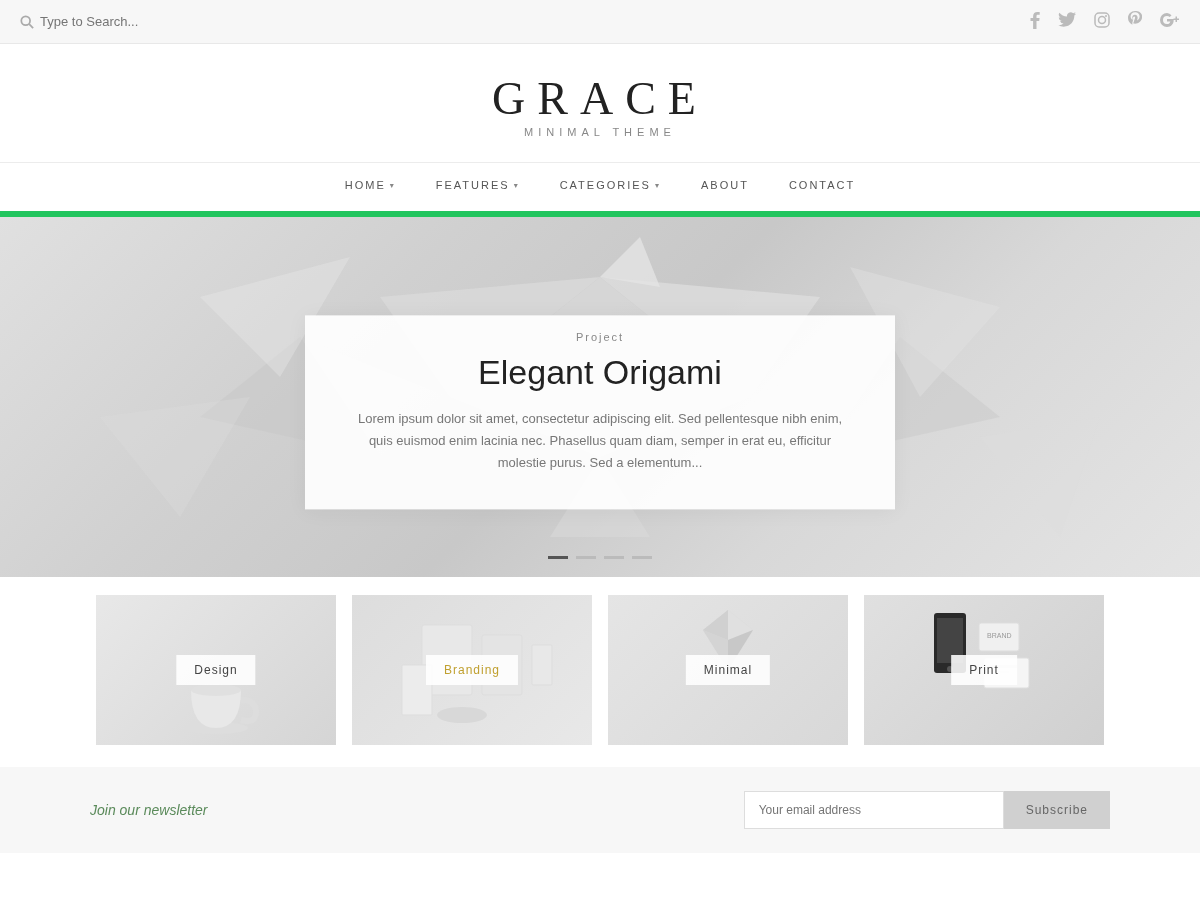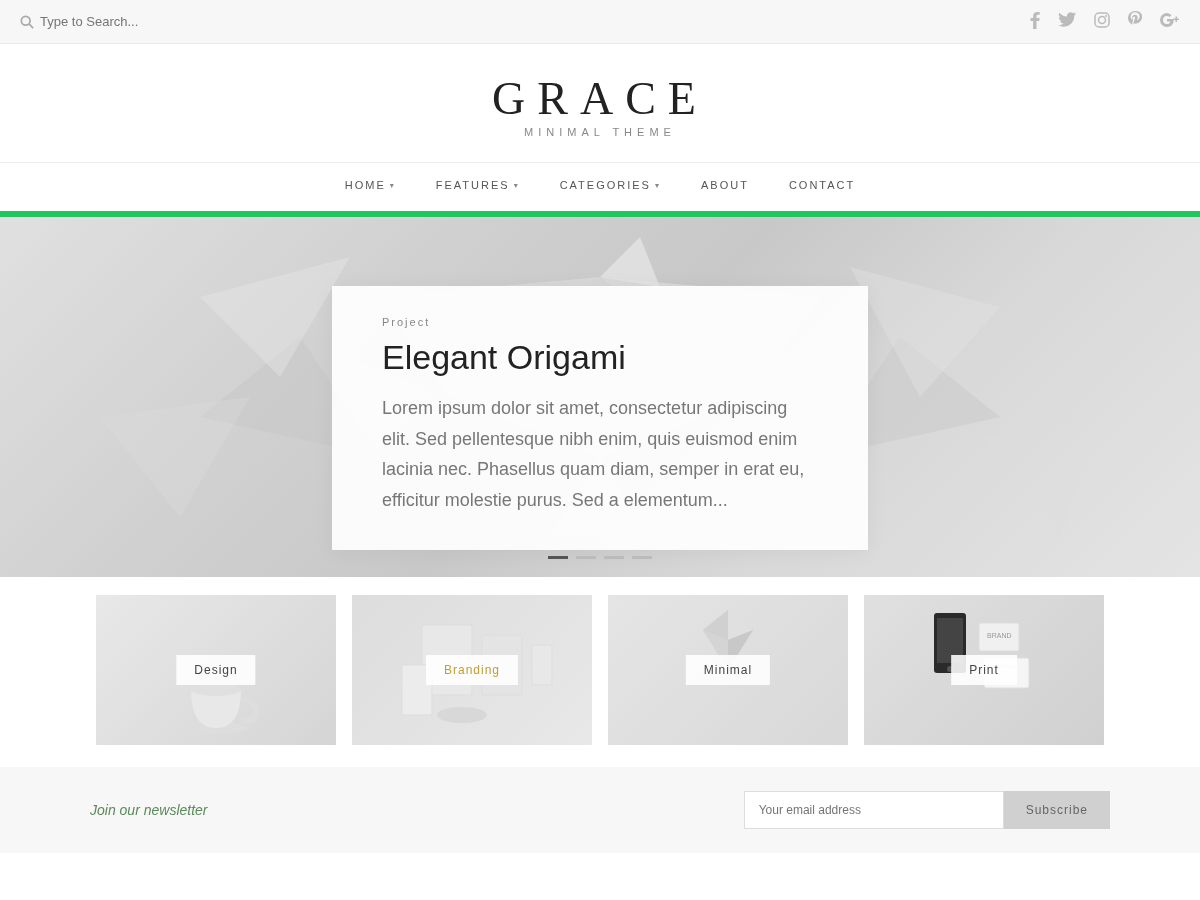--- a/index.html
+++ b/index.html
@@ -109,41 +109,42 @@
       height: 100%;
       background: linear-gradient(135deg, #e0e0e0 0%, #d0d0d0 30%, #c8c8c8 50%, #d8d8d8 70%, #e4e4e4 100%);
       position: relative;
     }
     .hero-card {
       position: absolute;
       top: 50%;
       left: 50%;
       transform: translate(-50%, -42%);
       background: rgba(255,255,255,0.92);
-      padding: 30px 50px 35px;
-      width: 536px;
+      padding: 16px 50px 35px;
+      text-align: center;
+      width: 590px;
       box-shadow: 0 2px 20px rgba(0,0,0,0.05);
     }
     .hero-card-category {
       font-family: Arial, sans-serif;
       font-size: 11px;
       letter-spacing: 2px;
       color: #888;
       margin-bottom: 10px;
     }
     .hero-card-title {
       font-family: Liberation Sans, sans-serif;
       font-size: 34px;
       font-weight: 400;
       color: #222;
       margin-bottom: 16px;
     }
     .hero-card-text {
       font-family: Arial, sans-serif;
-      font-size: 18px;
+      font-size: 13px;
       line-height: 1.7;
       color: #777;
     }
     .slider-dots {
       position: absolute;
       bottom: 18px;
       left: 50%;
       transform: translateX(-50%);
       display: flex;
       gap: 8px;

